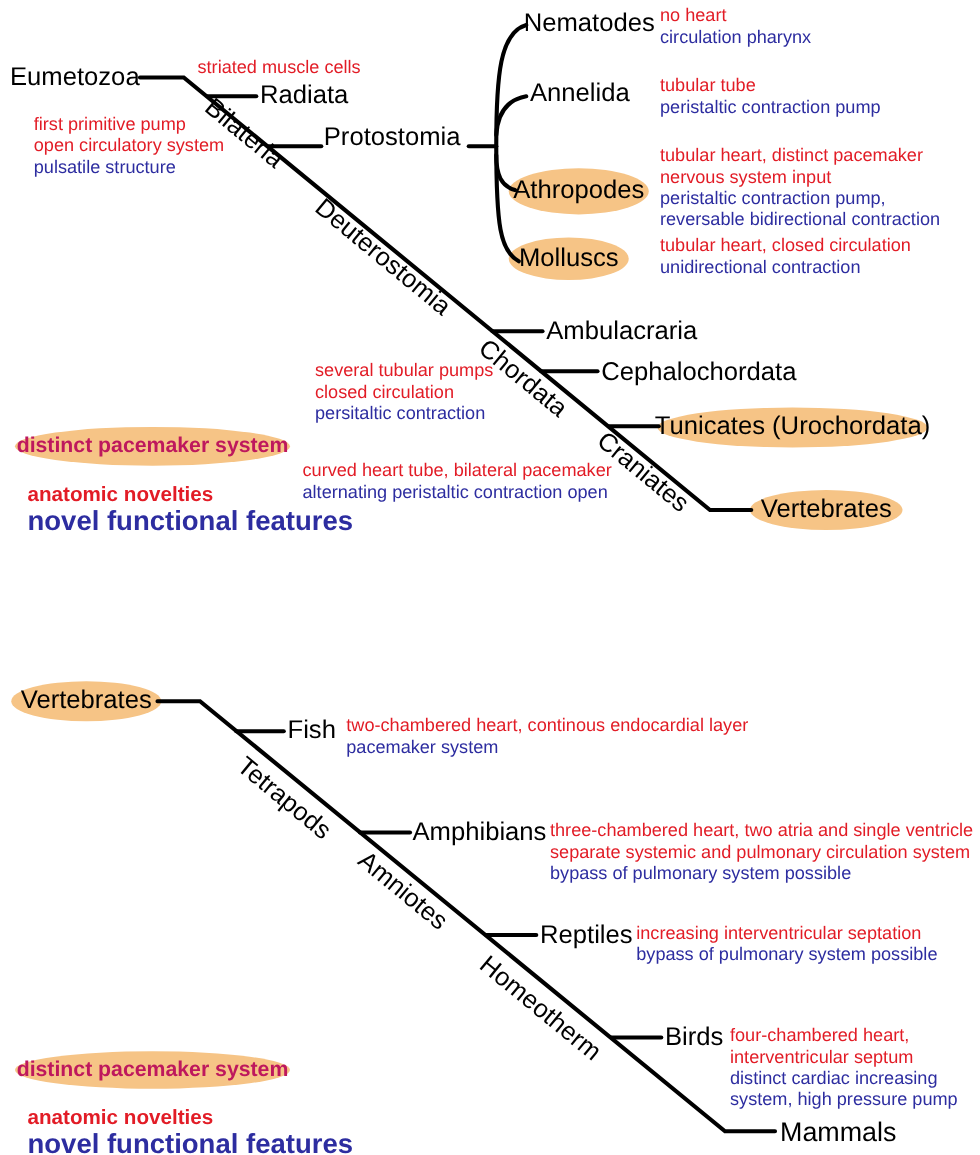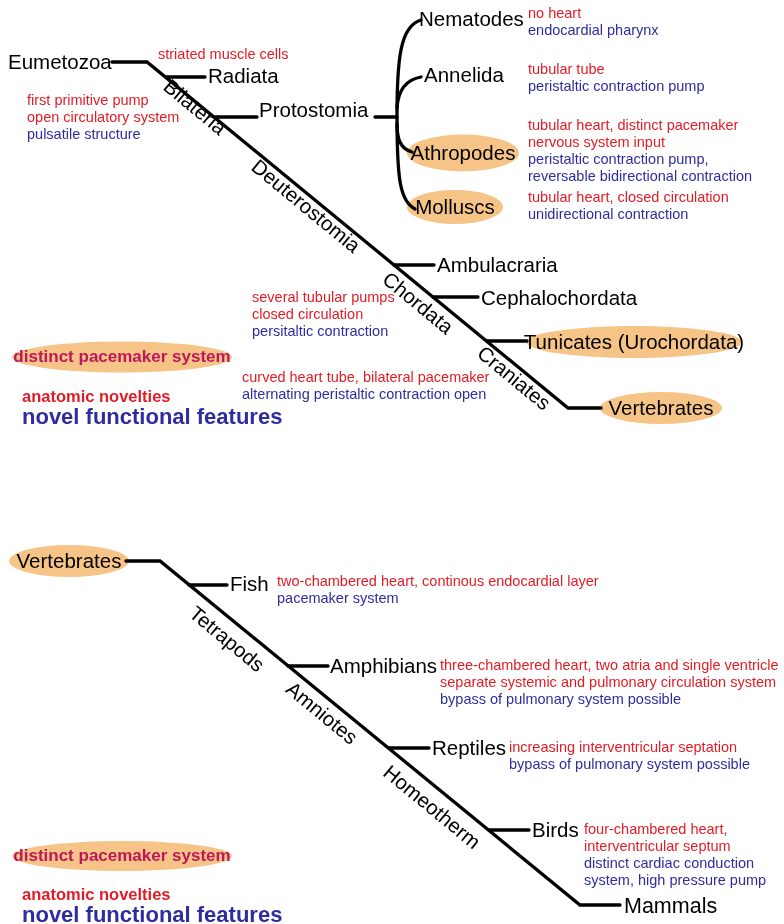--- a/index.html
+++ b/index.html
@@ -74,21 +74,21 @@
   <div class="abs clade" style="left:306px;top:206px;">Deuterostomia</div>
   <div class="abs clade" style="left:418px;top:303px;">Chordata</div>
   <div class="abs clade" style="left:514px;top:378px;">Craniates</div>
 
   <div class="abs note red" style="left:158px;top:46px;">striated muscle cells</div>
   <div class="abs note red" style="left:27px;top:92px;">first primitive pump</div>
   <div class="abs note red" style="left:27px;top:109px;">open circulatory system</div>
   <div class="abs note blue" style="left:27px;top:126px;">pulsatile structure</div>
 
   <div class="abs note red" style="left:528px;top:5px;">no heart</div>
-  <div class="abs note blue" style="left:528px;top:22px;">endocardial pharynx</div>
+  <div class="abs note blue" style="left:528px;top:22px;">circulation pharynx</div>
 
   <div class="abs note red" style="left:528px;top:61px;">tubular tube</div>
   <div class="abs note blue" style="left:528px;top:78px;">peristaltic contraction pump</div>
 
   <div class="abs note red" style="left:528px;top:117px;">tubular heart, distinct pacemaker</div>
   <div class="abs note red" style="left:528px;top:134px;">nervous system input</div>
   <div class="abs note blue" style="left:528px;top:151px;">peristaltic contraction pump,</div>
   <div class="abs note blue" style="left:528px;top:168px;">reversable bidirectional contraction</div>
 
   <div class="abs note red" style="left:528px;top:189px;">tubular heart, closed circulation</div>
@@ -121,20 +121,20 @@
 
   <div class="abs note red" style="left:440px;top:657px;">three-chambered heart, two atria and single ventricle</div>
   <div class="abs note red" style="left:440px;top:674px;">separate systemic and pulmonary circulation system</div>
   <div class="abs note blue" style="left:440px;top:691px;">bypass of pulmonary system possible</div>
 
   <div class="abs note red" style="left:509px;top:739px;">increasing interventricular septation</div>
   <div class="abs note blue" style="left:509px;top:756px;">bypass of pulmonary system possible</div>
 
   <div class="abs note red" style="left:584px;top:821px;">four-chambered heart,</div>
   <div class="abs note red" style="left:584px;top:838px;">interventricular septum</div>
-  <div class="abs note blue" style="left:584px;top:855px;">distinct cardiac conduction</div>
+  <div class="abs note blue" style="left:584px;top:855px;">distinct cardiac increasing</div>
   <div class="abs note blue" style="left:584px;top:872px;">system, high pressure pump</div>
 
   <div class="abs leg-hl center" style="left:122px;top:856px;">distinct pacemaker system</div>
   <div class="abs leg-red" style="left:22px;top:885px;">anatomic novelties</div>
   <div class="abs leg-blue" style="left:22px;top:902px;">novel functional features</div>
 
 </div>
 
 </body></html>

